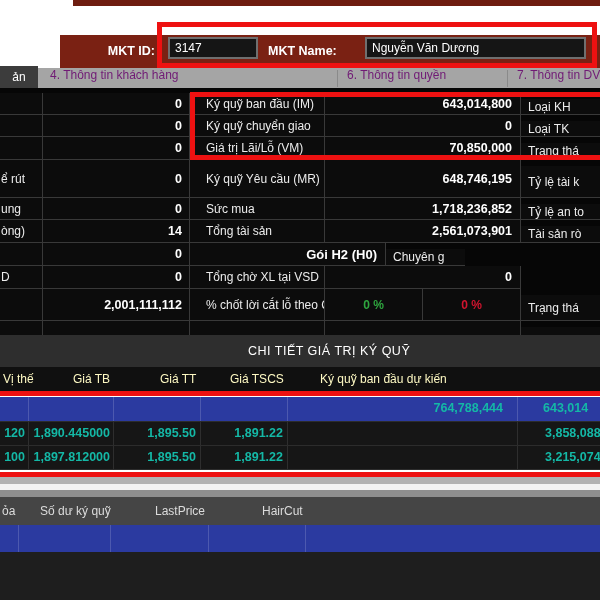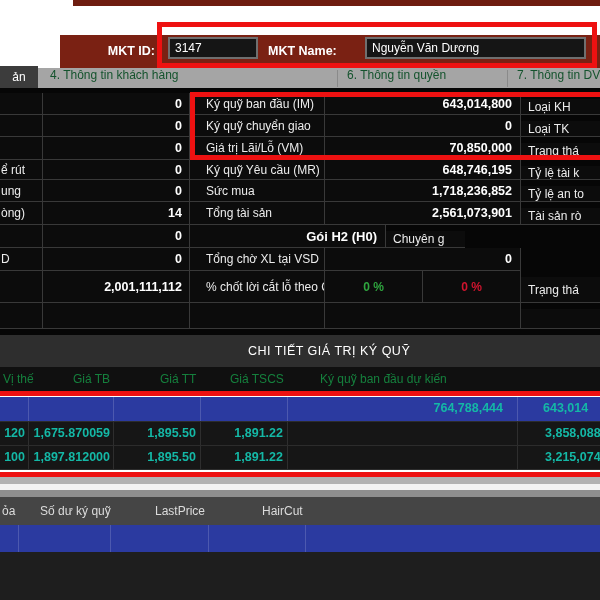--- a/index.html
+++ b/index.html
@@ -11,42 +11,42 @@
   .topstrip{left:73px;top:0;width:527px;height:6px;background:#6e1d10;}
   .mktbar{left:60px;top:35px;width:540px;height:33px;background:#7a2113;}
   .mktlabel{color:#fff;font-weight:bold;font-size:12.5px;line-height:22px;}
   .field{background:#151515;border:2px solid #6f6f6f;color:#fff;font-size:12px;
          line-height:18px;padding:0 5px;height:22px;white-space:nowrap;overflow:hidden;}
 
   
   .tabbar{left:0;top:68px;width:600px;height:20px;background:#a5a5a5;}
   .tab-left{left:0;top:66px;width:38px;height:22px;background:#3c3c3c;color:#fff;
             font-size:12px;text-align:center;line-height:22px;}
-  .tablabel{top:68px;color:#14532d;font-size:12px;white-space:nowrap;}
+  .tablabel{top:68px;color:#701a75;font-size:12px;white-space:nowrap;}
   .tabsep{top:70px;width:1px;height:17px;background:#8a8a8a;}
 
   
   .acct{left:0;top:88px;width:600px;height:247px;background:#060606;padding-top:5px;}
   .arow{display:flex;width:600px;}
   .acell{border-right:1px solid #393939;border-bottom:1px solid #393939;
          background:#0c0c0c;color:#ececec;font-size:12px;overflow:hidden;
          white-space:nowrap;display:flex;align-items:center;}
   .c-ll{width:43px;padding-left:1px;}
   .c-lv{width:147px;justify-content:flex-end;padding-right:7px;font-weight:bold;color:#fff;font-size:12.5px;}
   .c-ml{width:135px;padding-left:16px;}
   .c-mv{width:196px;justify-content:flex-end;padding-right:8px;font-weight:bold;color:#fff;font-size:12.5px;}
   .c-rl{width:79px;padding-left:7px;border-right:none;margin-top:6px;}
   .c-pct{width:98px;justify-content:center;font-weight:bold;font-size:12px;}
 
   
   .secband{left:0;top:335px;width:600px;height:32px;background:#2e2e2e;color:#fff;
            font-size:12.5px;display:flex;align-items:center;}
   .secband span{margin-left:248px;letter-spacing:.5px;}
   .poshdr{left:0;top:367px;width:600px;height:25px;background:#101010;}
-  .poshdr .h{position:absolute;top:5px;color:#15803d;font-size:12px;white-space:nowrap;}
+  .poshdr .h{position:absolute;top:5px;color:#fef9c3;font-size:12px;white-space:nowrap;}
   .posrow{left:0;width:600px;background:#161616;border-bottom:1px solid #2c2c2c;}
   .posrow .v{position:absolute;top:4px;color:#14b8a6;font-weight:bold;font-size:12.5px;
              white-space:nowrap;text-align:right;}
   .bluebg{background:#2b3aa0 !important;}
   .vline{position:absolute;top:0;width:1px;height:100%;background:rgba(255,255,255,.16);}
   .vlined{position:absolute;top:0;width:1px;height:100%;background:#2e2e2e;}
 
   
   .grayband{left:0;top:477px;width:600px;height:20px;
             background:linear-gradient(#b3b3b3 0 35%,#f4f4f4 35% 65%,#8f8f8f 65% 100%);}
@@ -97,21 +97,21 @@
         <div class="acell c-mv">0</div>
         <div class="acell c-rl">Loại TK</div>
       </div>
       <div class="arow" style="height: 23px;">
         <div class="acell c-ll"></div>
         <div class="acell c-lv">0</div>
         <div class="acell c-ml">Giá trị Lãi/Lỗ (VM)</div>
         <div class="acell c-mv">70,850,000</div>
         <div class="acell c-rl">Trạng thá</div>
       </div>
-      <div class="arow" style="height: 20px;">
+      <div class="arow" style="height: 38px;">
         <div class="acell c-ll">ể rút</div>
         <div class="acell c-lv">0</div>
         <div class="acell c-ml">Ký quỹ Yêu cầu (MR)</div>
         <div class="acell c-mv">648,746,195</div>
         <div class="acell c-rl">Tỷ lệ tài k</div>
       </div>
       <div class="arow" style="height: 22px;">
         <div class="acell c-ll">ung</div>
         <div class="acell c-lv">0</div>
         <div class="acell c-ml">Sức mua</div>
@@ -175,21 +175,21 @@
       <div class="v" style="left: 287px; width: 216px;">764,788,444</div>
       <div class="v" style="left: 543px; text-align: left;">643,014</div>
     </div>
   <div class="abs posrow" id="posRow0" style="top:422px;height:24px;">
       <div class="vlined" style="left: 28px;"></div>
       <div class="vlined" style="left: 113px;"></div>
       <div class="vlined" style="left: 200px;"></div>
       <div class="vlined" style="left: 287px;"></div>
       <div class="vlined" style="left: 517px;"></div>
       <div class="v" style="left: 0px; width: 25px;">120</div>
-      <div class="v" style="left: 30px; width: 80px;">1,675.870059</div>
+      <div class="v" style="left: 30px; width: 80px;">1,890.445000</div>
       <div class="v" style="left: 116px; width: 80px;">1,895.50</div>
       <div class="v" style="left: 203px; width: 80px;">1,891.22</div>
       <div class="v" style="left: 545px; width: 60px; text-align: left;">3,858,088</div>
     </div>
   <div class="abs posrow" id="posRow1" style="top:446px;height:24px;">
       <div class="vlined" style="left: 28px;"></div>
       <div class="vlined" style="left: 113px;"></div>
       <div class="vlined" style="left: 200px;"></div>
       <div class="vlined" style="left: 287px;"></div>
       <div class="vlined" style="left: 517px;"></div>

